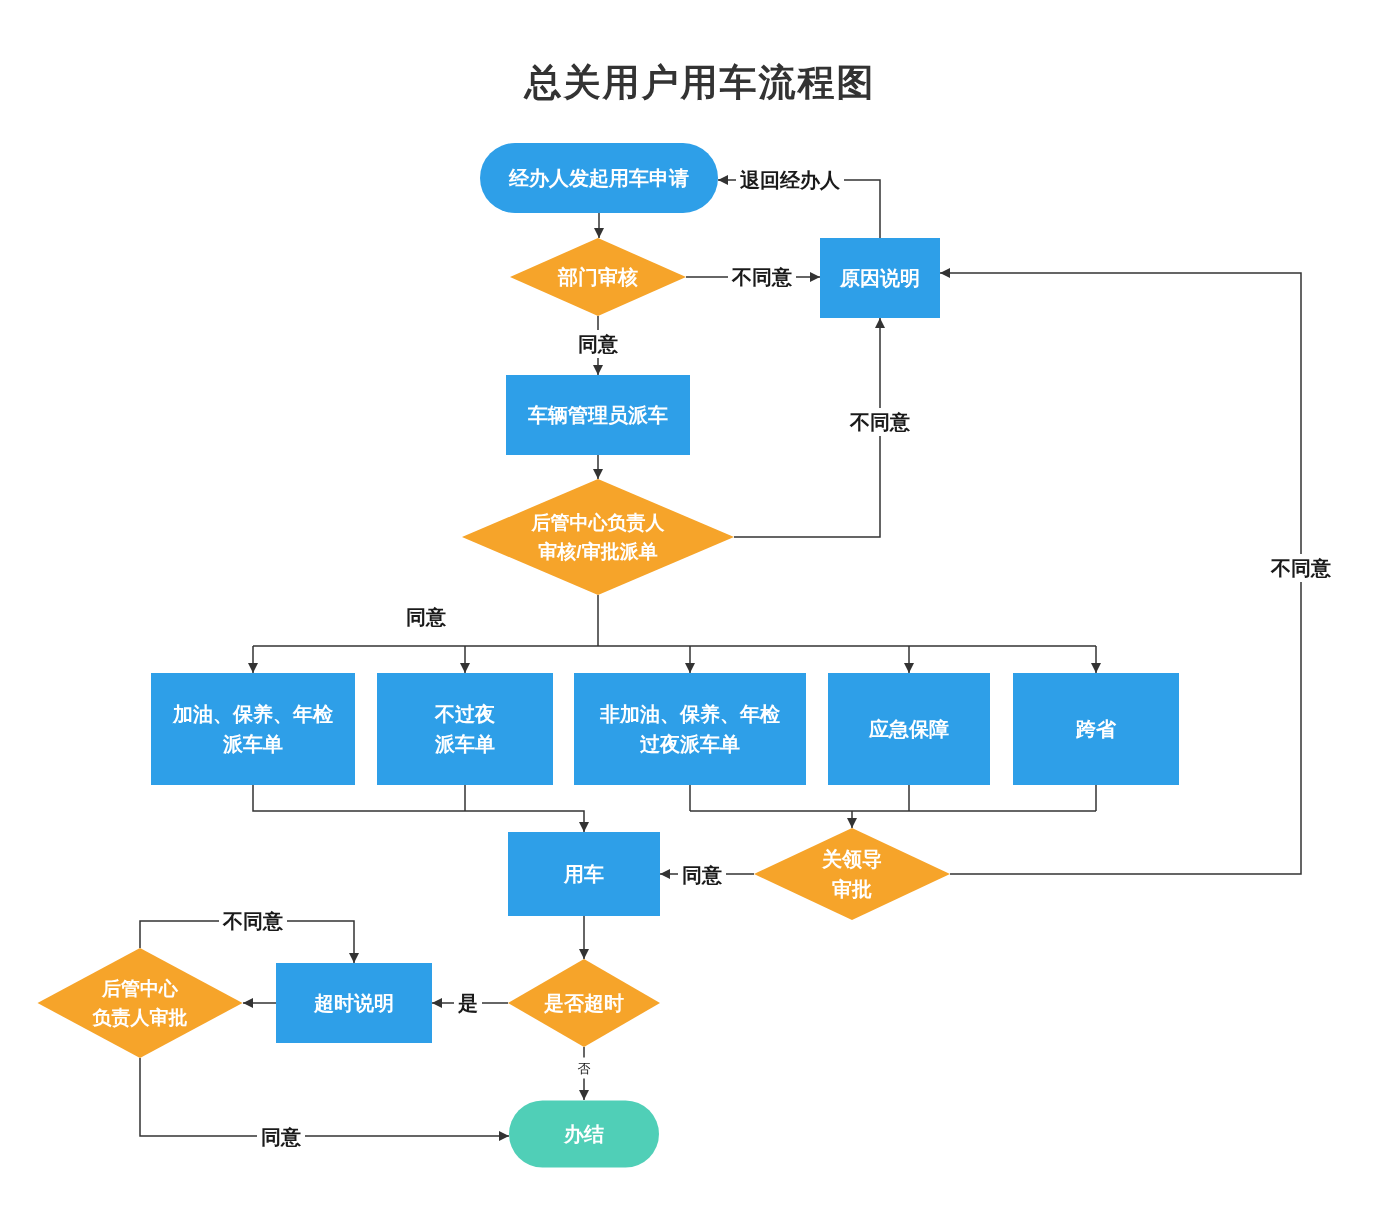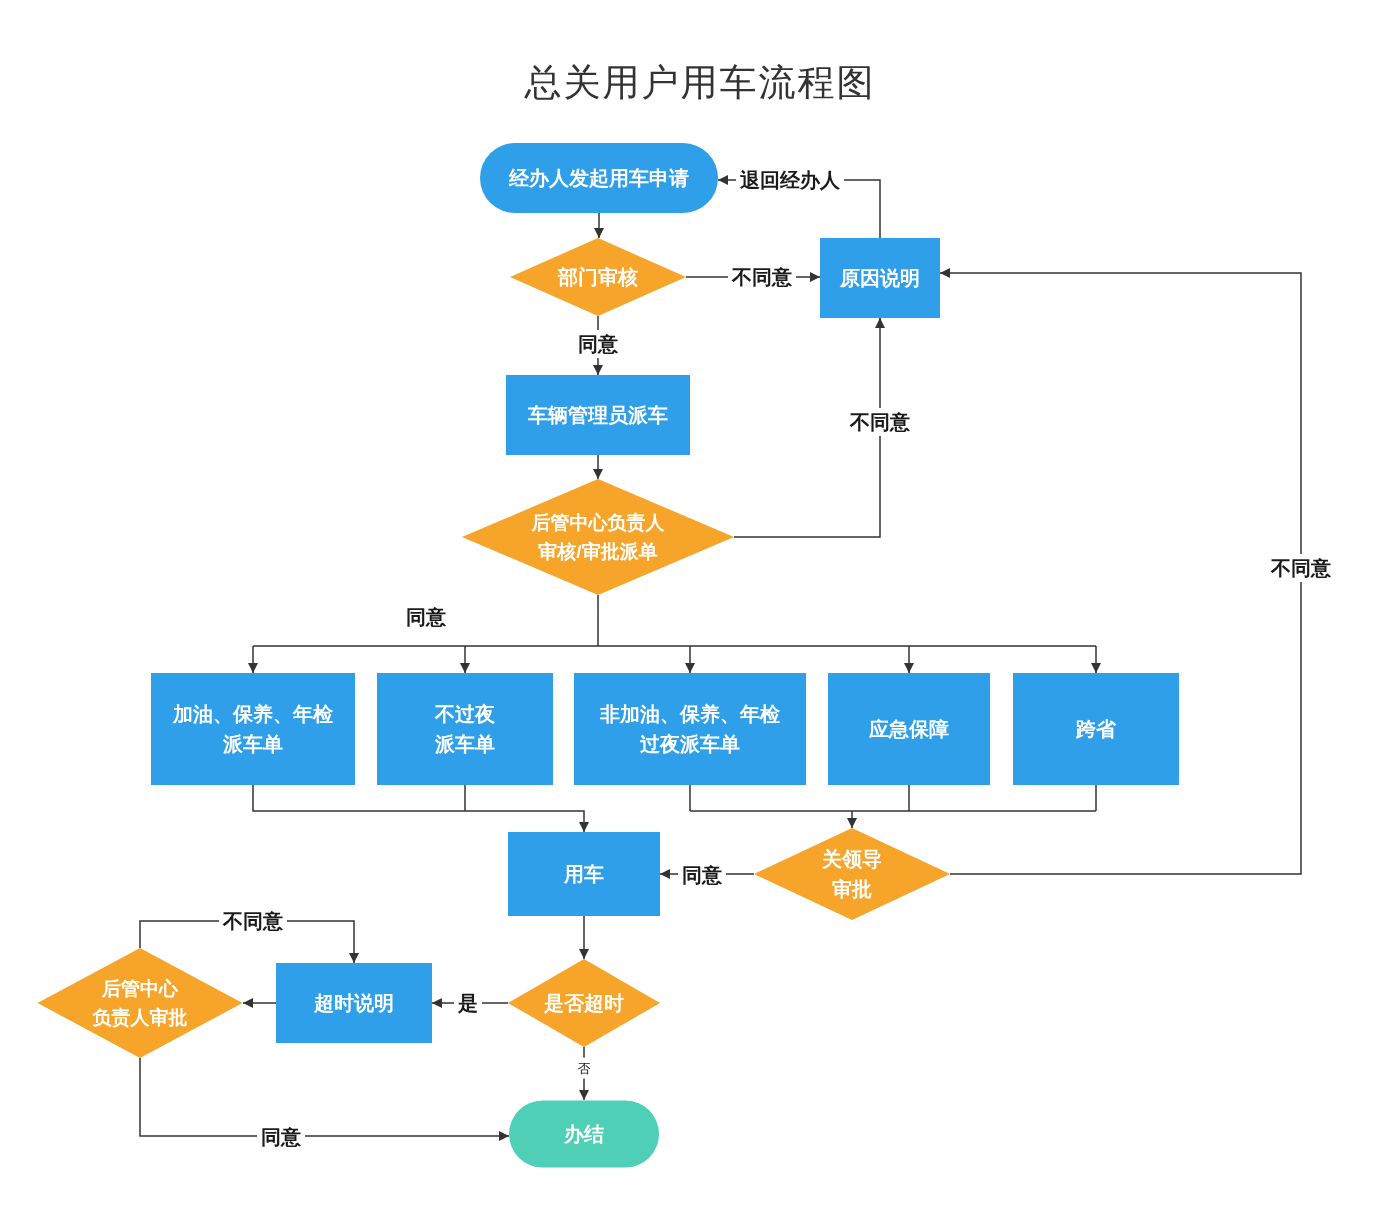--- a/index.html
+++ b/index.html
@@ -14,21 +14,21 @@
     background: #ffffff;
     font-family: "Liberation Sans", "DejaVu Sans", sans-serif;
     overflow: hidden;
   }
   .diagram-title {
     position: absolute;
     top: 58px;
     left: 700px;
     transform: translateX(-50%);
     font-size: 37px;
-    font-weight: 400;
+    font-weight: 700;
     letter-spacing: 2px;
     color: #333333;
     white-space: nowrap;
   }
   svg.flow {
     position: absolute;
     left: 0;
     top: 0;
   }
   svg.flow text {

